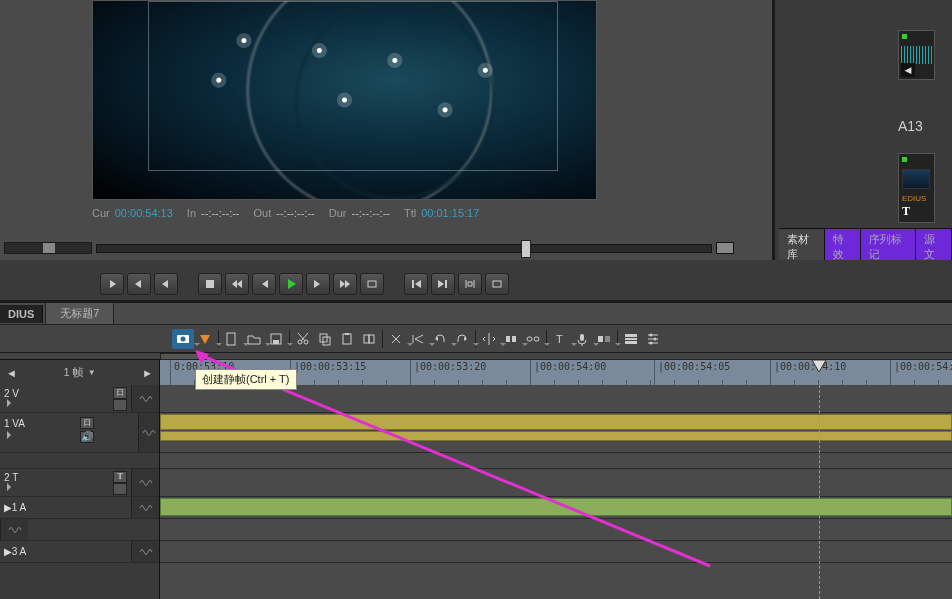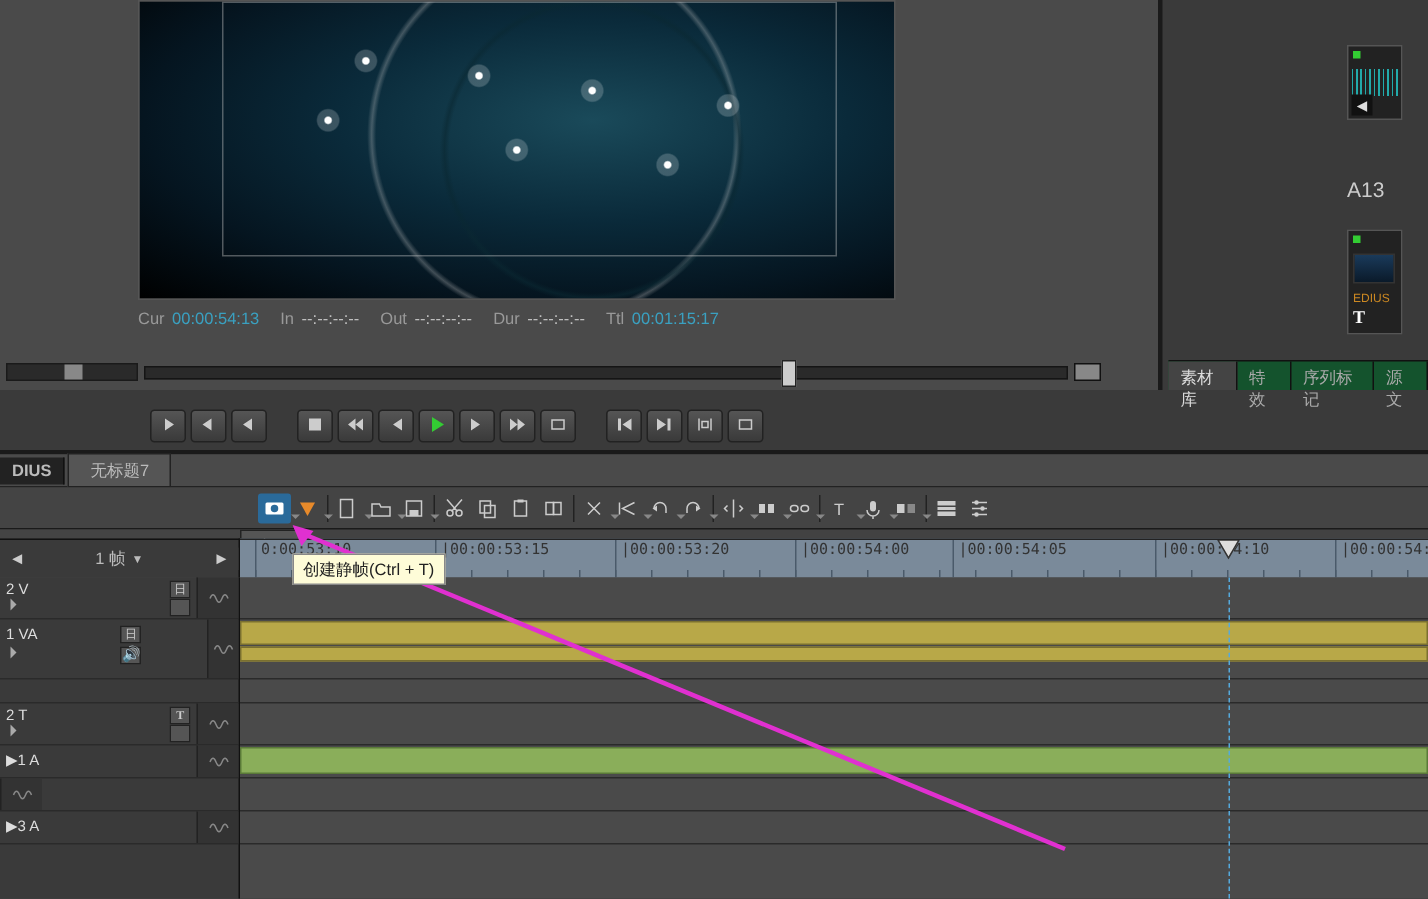--- a/index.html
+++ b/index.html
@@ -40,21 +40,21 @@
 .thumb1{left:123px;top:30px;width:37px;height:50px;}
 .thumb1 .wave{position:absolute;left:2px;right:2px;top:15px;height:18px;background:repeating-linear-gradient(90deg,#2aa 0 1px,transparent 1px 3px);}
 .thumb1 .play{position:absolute;left:2px;bottom:2px;width:14px;height:14px;background:#111;color:#ddd;text-align:center;line-height:14px;font-size:9px;}
 .binlbl{position:absolute;font-size:14px;color:#ccc;}
 .lbl1{left:123px;top:118px;}
 .thumb2{left:123px;top:153px;width:37px;height:70px;}
 .thumb2 .tile{position:absolute;left:3px;top:15px;width:28px;height:20px;background:linear-gradient(#1a3a5a,#0a1a2a);border:1px solid #333;}
 .thumb2 .ttl{position:absolute;left:3px;top:40px;font-size:8px;color:#cc8822;}
 .thumb2 .T{position:absolute;left:3px;bottom:3px;color:#fff;font-weight:bold;font-family:serif;font-size:12px;}
 .lbl2{left:113px;top:243px;}
-.panel-tabs { position:absolute; left:4px; bottom:0; right:0; height:20px; display:flex; background:#14532d; border-top:1px solid #111;}
+.panel-tabs { position:absolute; left:4px; bottom:0; right:0; height:32px; display:flex; background:#6d28d9; border-top:1px solid #111;}
 .ptab{padding:3px 8px;color:#aaa;border-right:1px solid #111;font-size:11px;}
 .ptab.active{background:#444;color:#ddd;}
 .transport { position:absolute; left:100px; top:270px; width:650px; height:28px; display:flex; gap:3px; align-items:center; }
 .tbtn { width:24px; height:22px; background:linear-gradient(#555,#3a3a3a); border:1px solid #222; border-radius:3px; color:#ccc; font-size:10px; line-height:20px; text-align:center; }
 .tbtn.play svg{fill:#3c3;}
 .tbtn svg{width:12px;height:12px;fill:#ccc;vertical-align:middle;}
 .tgap{width:14px;}
 .divider-h { position:absolute; left:0; right:0; top:300px; height:3px; background:#1a1a1a; }
 .lower { position:absolute; left:0; right:0; top:303px; bottom:0; background:#424242; display:flex; flex-direction:column; }
 .title-row { height:22px; background:#4a4a4a; display:flex; align-items:center; border-bottom:1px solid #222;}
@@ -405,21 +405,21 @@
             <span style="font-size:8px">▼</span>
           </span>
         <span class="arr">►</span>
       </div>
     </div>
     <div class="ruler-right" id="ruler">
         <div class="tick" style="left: 10px;">0:00:53:10</div>
         <div class="tick" style="left: 130px;">|00:00:53:15</div>
         <div class="tick" style="left: 250px;">|00:00:53:20</div>
         <div class="tick" style="left: 370px;">|00:00:54:00</div>
-        <div class="tick" style="left: 475px;">|00:00:54:05</div>
+        <div class="tick" style="left: 494px;">|00:00:54:05</div>
         <div class="tick" style="left: 610px;">|00:00:54:10</div>
         <div class="tick" style="left: 730px;">|00:00:54:15</div>
         <div style="position: absolute; left: 10px; bottom: 0px; width: 1px; height: 5px; background: rgb(74, 90, 106);"></div>
         <div style="position: absolute; left: 34px; bottom: 0px; width: 1px; height: 5px; background: rgb(74, 90, 106);"></div>
         <div style="position: absolute; left: 58px; bottom: 0px; width: 1px; height: 5px; background: rgb(74, 90, 106);"></div>
         <div style="position: absolute; left: 82px; bottom: 0px; width: 1px; height: 5px; background: rgb(74, 90, 106);"></div>
         <div style="position: absolute; left: 106px; bottom: 0px; width: 1px; height: 5px; background: rgb(74, 90, 106);"></div>
         <div style="position: absolute; left: 130px; bottom: 0px; width: 1px; height: 5px; background: rgb(74, 90, 106);"></div>
         <div style="position: absolute; left: 154px; bottom: 0px; width: 1px; height: 5px; background: rgb(74, 90, 106);"></div>
         <div style="position: absolute; left: 178px; bottom: 0px; width: 1px; height: 5px; background: rgb(74, 90, 106);"></div>

